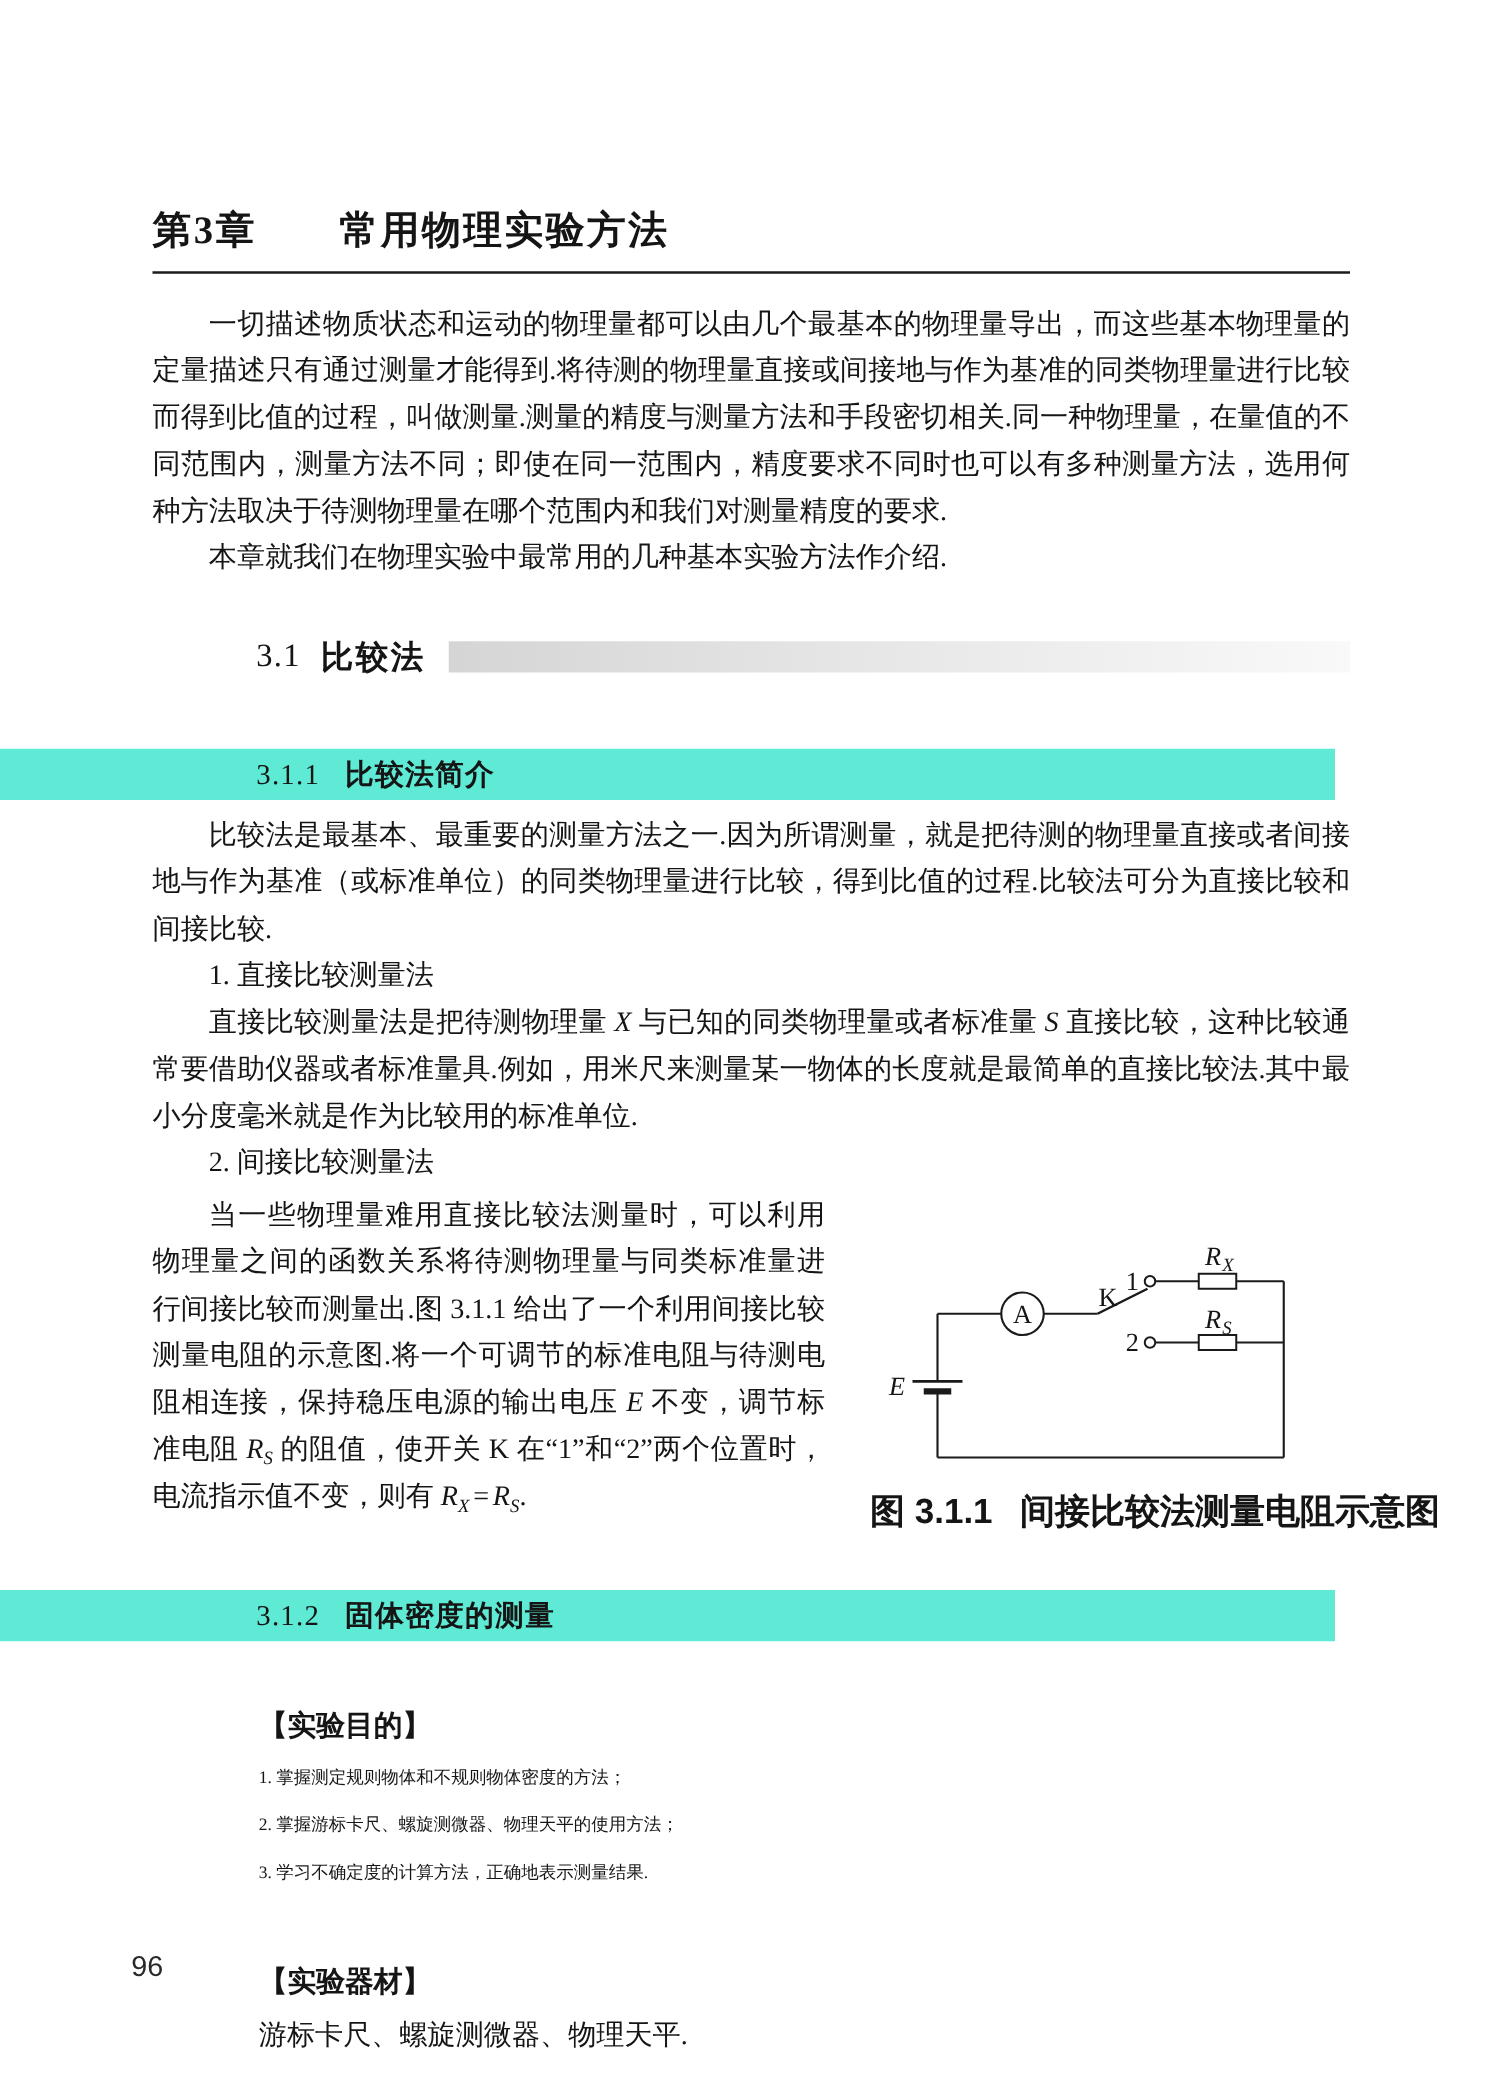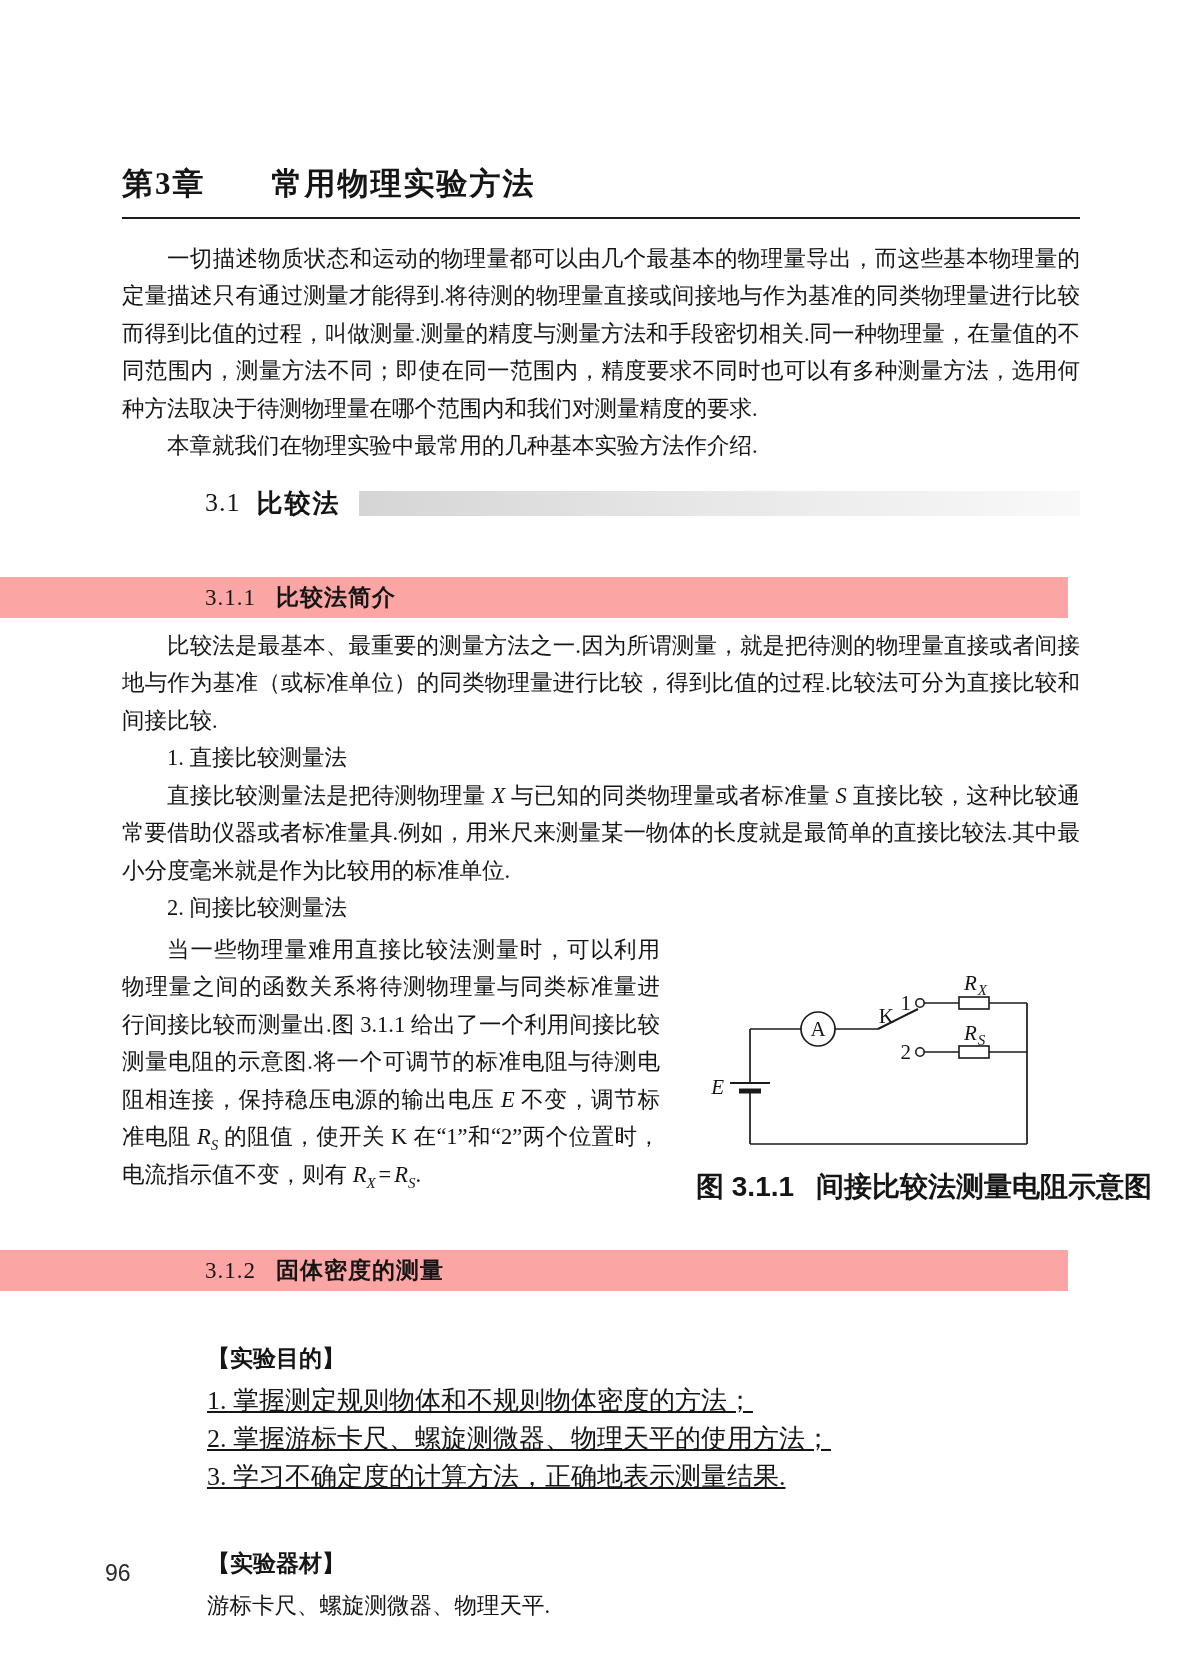--- a/index.html
+++ b/index.html
@@ -16,27 +16,27 @@
   
   .chapter { display:flex; align-items:baseline; font-weight:bold; font-size:31px; line-height:1.15; letter-spacing:2px;gap:36px; }
   .chapter .chap-num { margin-right:30px; }
   .chapter-rule { border-bottom:2px solid #1c1c1c; margin-top:15px; }
 
   
   .para { font-size:22.5px; line-height:37.5px; text-align:justify; text-indent:2em; margin:0; }
   .p1 { margin-top:21px; }
 
   
-  .sec31-row { display:flex; align-items:center; margin-top:21px; margin-left:83px; }
+  .sec31-row { display:flex; align-items:center; margin-top:43px; margin-left:83px; }
   .sec31-num { font-size:26px; letter-spacing:1px; }
   .sec31-title { font-family:"Liberation Sans","DejaVu Sans",sans-serif; font-weight:bold; font-size:26px; margin-left:16px; letter-spacing:2px; }
   .sec31-bar { flex:1; height:25px; margin-left:18px; background:linear-gradient(to right,#d5d5d5 0%,#e6e6e6 45%,#f9f9f9 100%); }
 
   
-  .band { position:relative; margin-left:-122px; width:1068px; box-sizing:border-box; background:#fca5a5; padding:5px 0 5px 205px; display:flex; align-items:baseline; }
+  .band { position:relative; margin-left:-122px; width:1068px; box-sizing:border-box; background:#5eead4; padding:5px 0 5px 205px; display:flex; align-items:baseline; }
   .band-num { font-size:23px; letter-spacing:1px; }
   .band-title { font-family:"Liberation Sans","DejaVu Sans",sans-serif; font-weight:bold; font-size:23px; margin-left:20px; letter-spacing:1px; }
   .band311 { margin-top:56px; }
   .band312 { margin-top:44px; }
 
   .after-band { margin-top:9px; }
 
   .var { font-style:italic; font-family:"Liberation Serif","DejaVu Serif",serif; }
   sub.varsub { font-style:italic; font-size:15px; line-height:0; }
   .eq { padding:0 3px; }
@@ -44,21 +44,21 @@
   
   .fig-row { display:flex; margin-top:4px;gap:12px; }
   .fig-text { width:538px; flex:none; }
   .fig-col { flex:1; display:flex; flex-direction:column; align-items:flex-start; }
   .circuit-svg { margin-top:12px; margin-left:10px; }
   .fig-caption { font-family:"Liberation Sans","DejaVu Sans",sans-serif; font-weight:bold; font-size:28px; margin-top:10px; margin-left:24px; white-space:nowrap; }
   .fig-caption .cap-num { margin-right:22px; }
 
   
   .exp-head { font-family:"Liberation Sans","DejaVu Sans",sans-serif; font-weight:bold; font-size:23px; margin-left:85px; margin-top:52px; }
-  .exp-list { margin-left:85px; margin-top:8px; font-size:26px; line-height:38px;text-decoration:underline; }
+  .exp-list { margin-left:85px; margin-top:8px; font-size:14px; line-height:38px; }
   .exp-text { margin-left:85px; margin-top:8px; font-size:22.5px; line-height:38px; }
 
   .page-num { position:absolute; left:105px; top:1560px; font-family:"Liberation Sans","DejaVu Sans",sans-serif; font-size:23px; color:#2a2a2a; }
 
   svg text { fill:#151515; }
   svg .lbl { font-family:"Liberation Serif","DejaVu Serif",serif; font-size:21px; }
   svg .it { font-style:italic; }
   svg .sm { font-size:15px; font-style:italic; }
 </style>
 </head>

